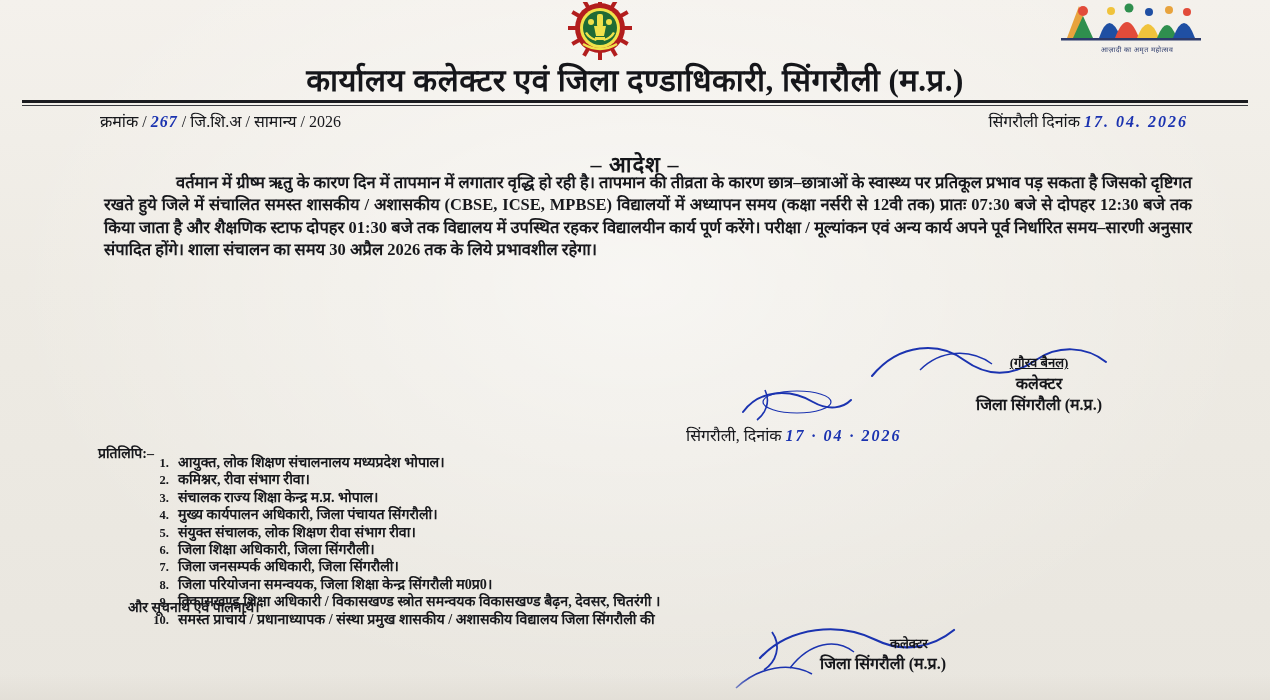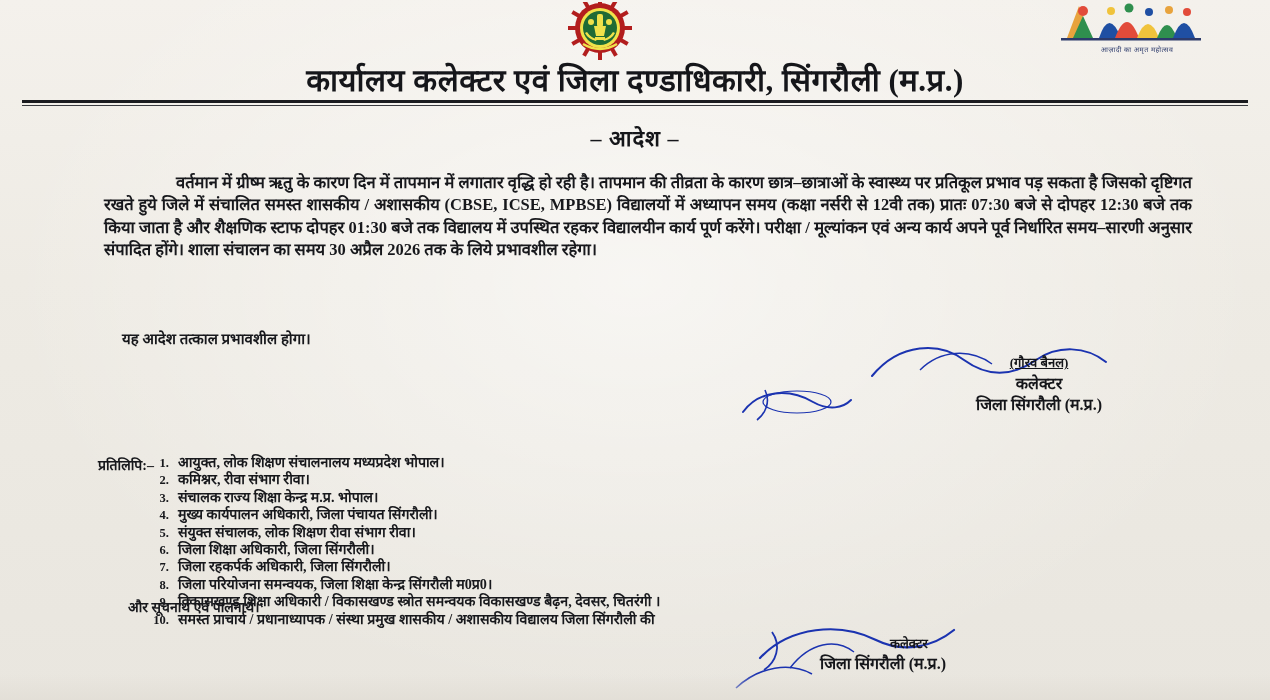--- a/index.html
+++ b/index.html
@@ -121,21 +121,21 @@
     font-weight: 700;
     letter-spacing: 2px;
     font-style: italic;
   }
 
   
   .aadesh {
     position: absolute;
     left: 0;
     right: 0;
-    top: 122px;
+    top: 148px;
     text-align: center;
     font-family: "Liberation Serif", serif;
     font-size: 22px;
     font-weight: 700;
     color: #15161a;
     letter-spacing: 1px;
   }
 
   
   .body-text {
@@ -215,21 +215,20 @@
     white-space: nowrap;
   }
   .copy-to {
     position: absolute;
     left: 98px;
     top: 443px;
     font-family: "Liberation Serif", serif;
     font-size: 14px;
     color: #16171b;
     font-weight: 600;
-    margin-top: 12px;
   }
 
   
   ol.recipients {
     position: absolute;
     left: 132px;
     right: 70px;
     top: 450px;
     margin: 4px;
     padding: 0 0 0 36px;
@@ -359,25 +358,35 @@
       </svg>
     </div>
     <div class="caption">आज़ादी का अमृत महोत्सव</div>
   </div>
 
   <div class="office-title">कार्यालय कलेक्टर एवं जिला दण्डाधिकारी, सिंगरौली (म.प्र.)</div>
 
   <div class="rule"></div>
   <div class="rule thin"></div>
 
+  <div class="ref-row">
+    <div class="ref-left">
+      <span>क्रमांक /</span>
+      <span class="handwrite">267</span>
+      <span>/ जि.शि.अ / सामान्य / 2026</span>
+    </div>
+    <div class="ref-right">
+      <span>सिंगरौली दिनांक</span>
+      <span class="hw-date">17. 04. 2026</span>
+    </div>
+  </div>
 
   <div class="aadesh">– आदेश –</div>
 
   <div class="body-text">वर्तमान में ग्रीष्म ऋतु के कारण दिन में तापमान में लगातार वृद्धि हो रही है। तापमान की तीव्रता के कारण छात्र–छात्राओं के स्वास्थ्य पर प्रतिकूल प्रभाव पड़ सकता है जिसको दृष्टिगत रखते हुये जिले में संचालित समस्त शासकीय / अशासकीय (CBSE, ICSE, MPBSE) विद्यालयों में अध्यापन समय (कक्षा नर्सरी से 12वी तक) प्रातः 07:30 बजे से दोपहर 12:30 बजे तक किया जाता है और शैक्षणिक स्टाफ दोपहर 01:30 बजे तक विद्यालय में उपस्थित रहकर विद्यालयीन कार्य पूर्ण करेंगे। परीक्षा / मूल्यांकन एवं अन्य कार्य अपने पूर्व निर्धारित समय–सारणी अनुसार संपादित होंगे। शाला संचालन का समय 30 अप्रैल 2026 तक के लिये प्रभावशील रहेगा।</div>
-  <div class="body-note">यह आदेश तत्काल प्रभावशील होगा।</div>
 
   <div class="sign-scribble">
     <svg width="260" height="52" viewBox="0 0 260 52" xmlns="http://www.w3.org/2000/svg">
       <path d="M12 40 C40 6, 80 6, 104 24 C126 40, 150 42, 176 24 C198 9, 226 10, 246 26" stroke="#1b33b0" stroke-width="2" fill="none" stroke-linecap="round"></path>
       <path d="M60 34 C80 14, 110 12, 132 28" stroke="#1b33b0" stroke-width="1.4" fill="none"></path>
     </svg>
   </div>
 
   <div class="sign-block">
     <div class="sign-name">(गौरव बैनल)</div>
@@ -386,30 +395,34 @@
   </div>
 
   <div class="sign-scribble-2">
     <svg width="120" height="48" viewBox="0 0 120 48" xmlns="http://www.w3.org/2000/svg">
       <path d="M8 30 C24 8, 54 6, 78 20 C94 29, 108 26, 116 18" stroke="#1b33b0" stroke-width="2" fill="none" stroke-linecap="round"></path>
       <path d="M30 8 C36 20, 30 32, 22 38" stroke="#1b33b0" stroke-width="1.6" fill="none"></path>
       <ellipse cx="62" cy="20" rx="34" ry="11" stroke="#1b33b0" stroke-width="1.2" fill="none"></ellipse>
     </svg>
   </div>
 
+  <div class="ref2-right">
+    <span>सिंगरौली, दिनांक</span>
+    <span class="hw-date">17 · 04 · 2026</span>
+  </div>
   <div class="copy-to">प्रतिलिपि:–</div>
 
   <ol class="recipients">
     <li>आयुक्त, लोक शिक्षण संचालनालय मध्यप्रदेश भोपाल।</li>
     <li>कमिश्नर, रीवा संभाग रीवा।</li>
     <li>संचालक राज्य शिक्षा केन्द्र म.प्र. भोपाल।</li>
     <li>मुख्य कार्यपालन अधिकारी, जिला पंचायत सिंगरौली।</li>
     <li>संयुक्त संचालक, लोक शिक्षण रीवा संभाग रीवा।</li>
     <li>जिला शिक्षा अधिकारी, जिला सिंगरौली।</li>
-    <li>जिला रहकर्पर्क अधिकारी, जिला सिंगरौली।</li>
+    <li>जिला जनसम्पर्क अधिकारी, जिला सिंगरौली।</li>
     <li>जिला परियोजना समन्वयक, जिला शिक्षा केन्द्र सिंगरौली म0प्र0।</li>
     <li>विकासखण्ड शिक्षा अधिकारी / विकासखण्ड स्त्रोत समन्वयक विकासखण्ड बैढ़न, देवसर, चितरंगी ।</li>
     <li>समस्त प्राचार्य / प्रधानाध्यापक / संस्था प्रमुख शासकीय / अशासकीय विद्यालय जिला सिंगरौली की</li>
   </ol>
   <div class="tail-line">और सूचनार्थ एवं पालनार्थ।</div>
 
   <div class="sign-scribble-3">
     <svg width="330" height="78" viewBox="0 0 330 78" xmlns="http://www.w3.org/2000/svg">
       <path d="M120 40 C150 8, 200 4, 236 22 C262 35, 292 30, 314 12" stroke="#1b33b0" stroke-width="2.2" fill="none" stroke-linecap="round"></path>
       <path d="M132 14 C142 28, 136 44, 124 52" stroke="#1b33b0" stroke-width="1.8" fill="none"></path>

